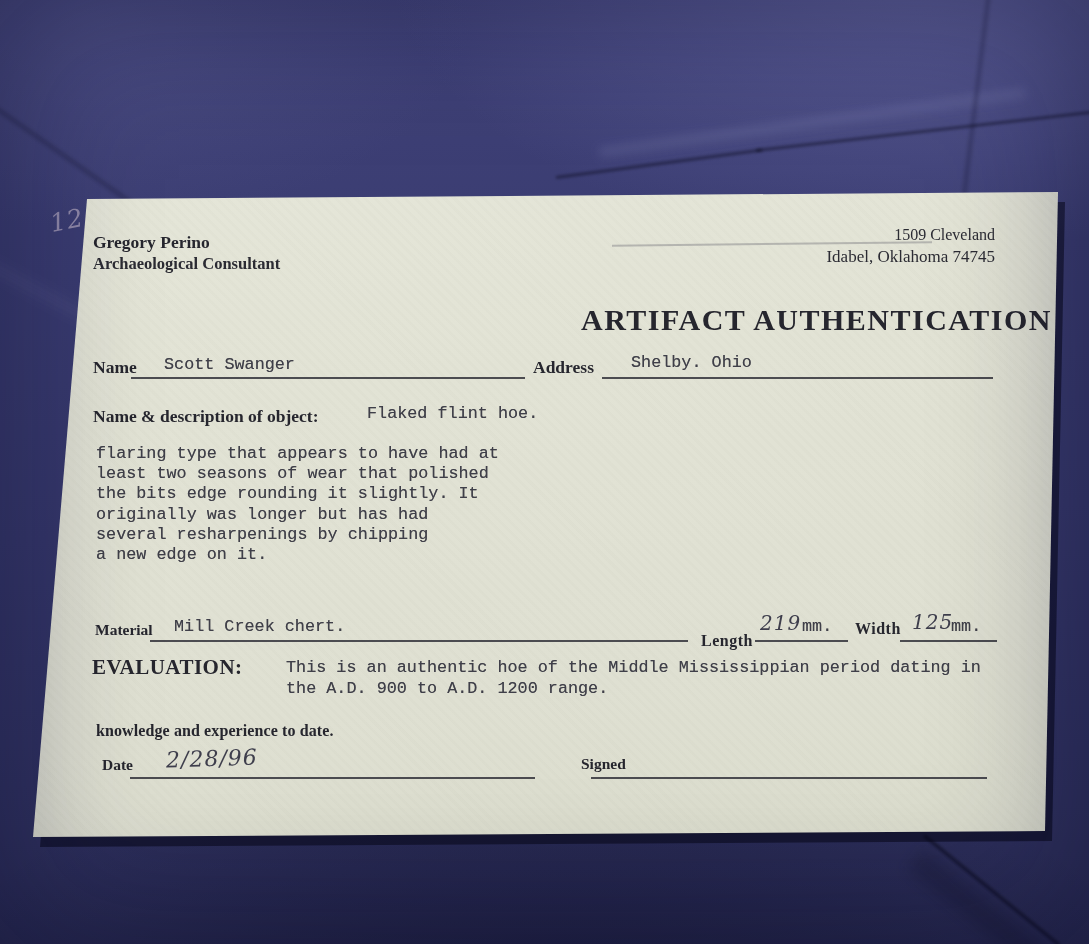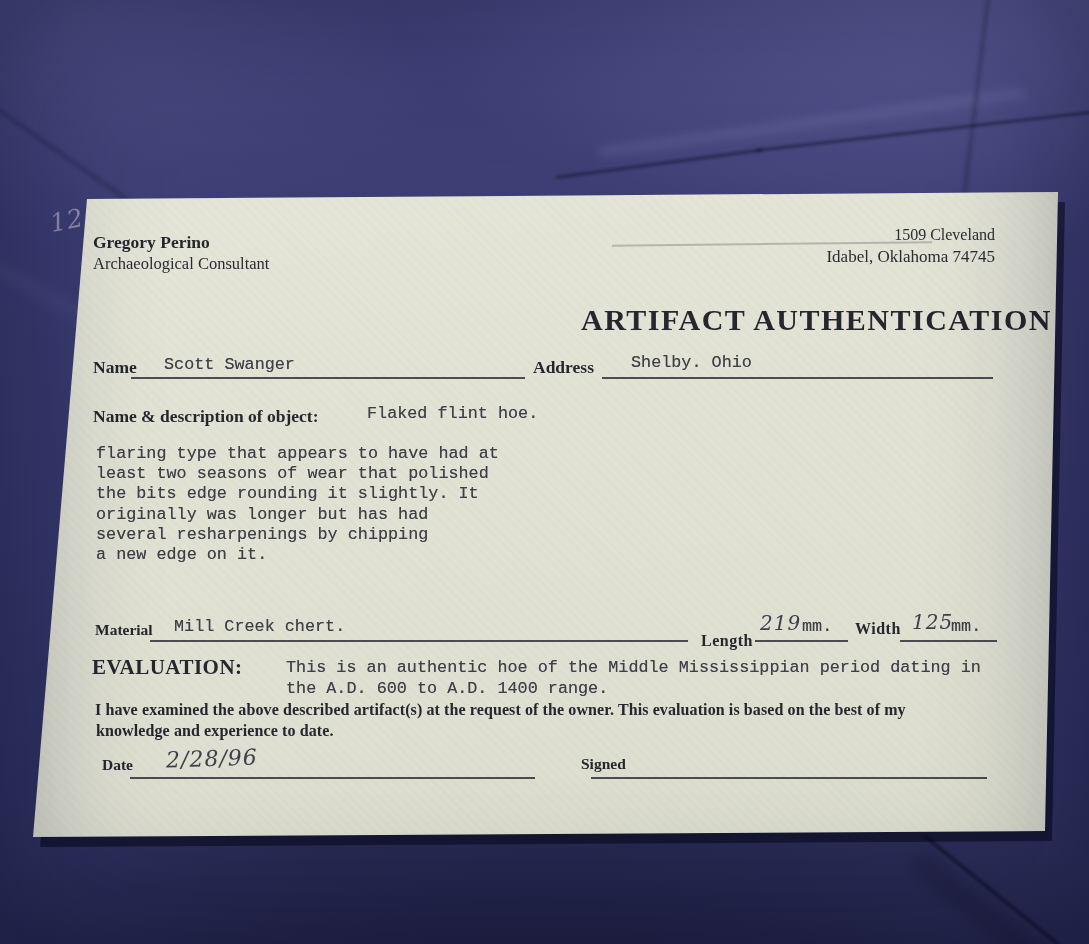--- a/index.html
+++ b/index.html
@@ -76,21 +76,21 @@
   <div class="crease c6"></div>
 
   <div class="paper-shadow"></div>
   <div class="paper"></div>
 
   <div class="content">
 
     <div class="hand" style="left:50px; top:206px; font-size:25px; color:#9089a9; transform:rotate(-11deg);">12</div>
 
     <div class="serifB" style="left:93px; top:232px; font-size:17.5px;">Gregory Perino</div>
-    <div class="serifR" style="left:93px; top:254px; font-size:16.5px;">Archaeological Consultant</div>
+    <div class="serifR" style="left:93px; top:254px; font-size:16.5px;font-weight:bold;">Archaeological Consultant</div>
 
     <div style="left:695px; top:224px; width:300px; text-align:right; line-height:21.5px;">
       <div class="serifR" style="font-size:16px;">1509 Cleveland</div>
       <div class="serifR" style="font-size:17px;">Idabel, Oklahoma 74745</div>
     </div>
 
     <div style="left:612px; top:243px; width:320px; height:1.5px; background:rgba(95,95,105,0.35); transform:rotate(-0.6deg);"></div>
 
     <div class="serifB" style="left:36px; top:303px; width:1016px; text-align:right; font-size:30px; letter-spacing:1.5px;">ARTIFACT AUTHENTICATION</div>
 
@@ -123,23 +123,22 @@
     <div class="hand" style="left:760px; top:611px; font-size:20px;">219</div>
     <div class="mono" style="left:802px; top:617px;">mm.</div>
 
     <div class="serifB" style="left:855px; top:620px; font-size:16px; letter-spacing:0.5px;">Width</div>
     <div class="rule" style="left:900px; top:640px; width:97px;"></div>
     <div class="hand" style="left:912px; top:610px; font-size:20px;">125</div>
     <div class="mono" style="left:951px; top:617px;">mm.</div>
 
     <div class="serifB" style="left:92px; top:655px; font-size:21px; letter-spacing:0.5px;">EVALUATION:</div>
     <div class="mono" style="left:286px; top:658px;">This is an authentic hoe of the Middle Mississippian period dating in</div>
-    <div class="mono" style="left:286px; top:679px;">the A.D. 600 to A.D. 1400 range.</div>
+    <div class="mono" style="left:286px; top:679px;">the A.D. 900 to A.D. 1200 range.</div>
 
-    <div class="serifB" style="left:95px; top:701px; font-size:16px; font-weight:600; letter-spacing:0.1px;">I have examined the above described artifact(s) at the request of the owner. This evaluation is based on the best of my</div>
     <div class="serifB" style="left:96px; top:722px; font-size:16px; font-weight:600; letter-spacing:0.1px;">knowledge and experience to date.</div>
 
     <div class="serifB" style="left:102px; top:756px; font-size:15.5px;">Date</div>
     <div class="rule" style="left:130px; top:777px; width:405px;"></div>
     <div class="hand" style="left:166px; top:746px; font-size:22px; transform:rotate(-2deg);">2/28/96</div>
 
     <div class="serifB" style="left:545px; top:755px; font-size:15.5px;margin-left:36px;">Signed</div>
     <div class="rule" style="left:591px; top:777px; width:396px;"></div>
 
   </div>

